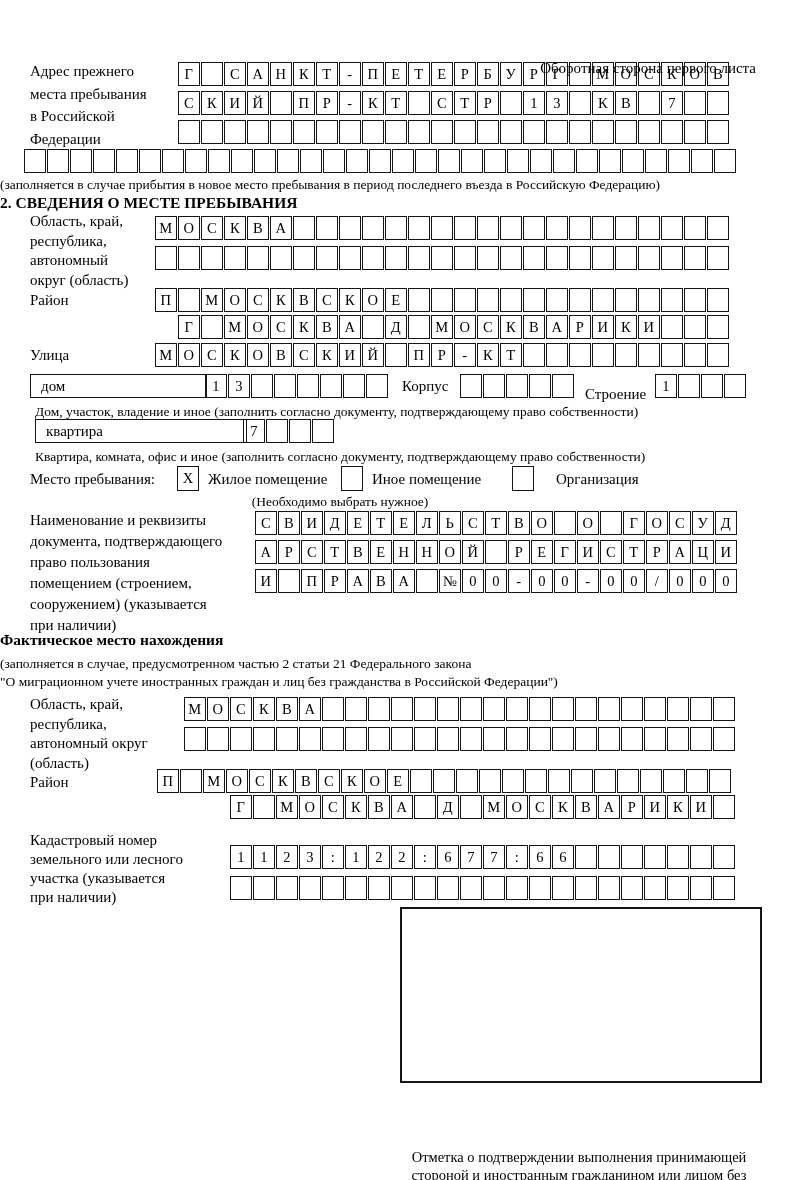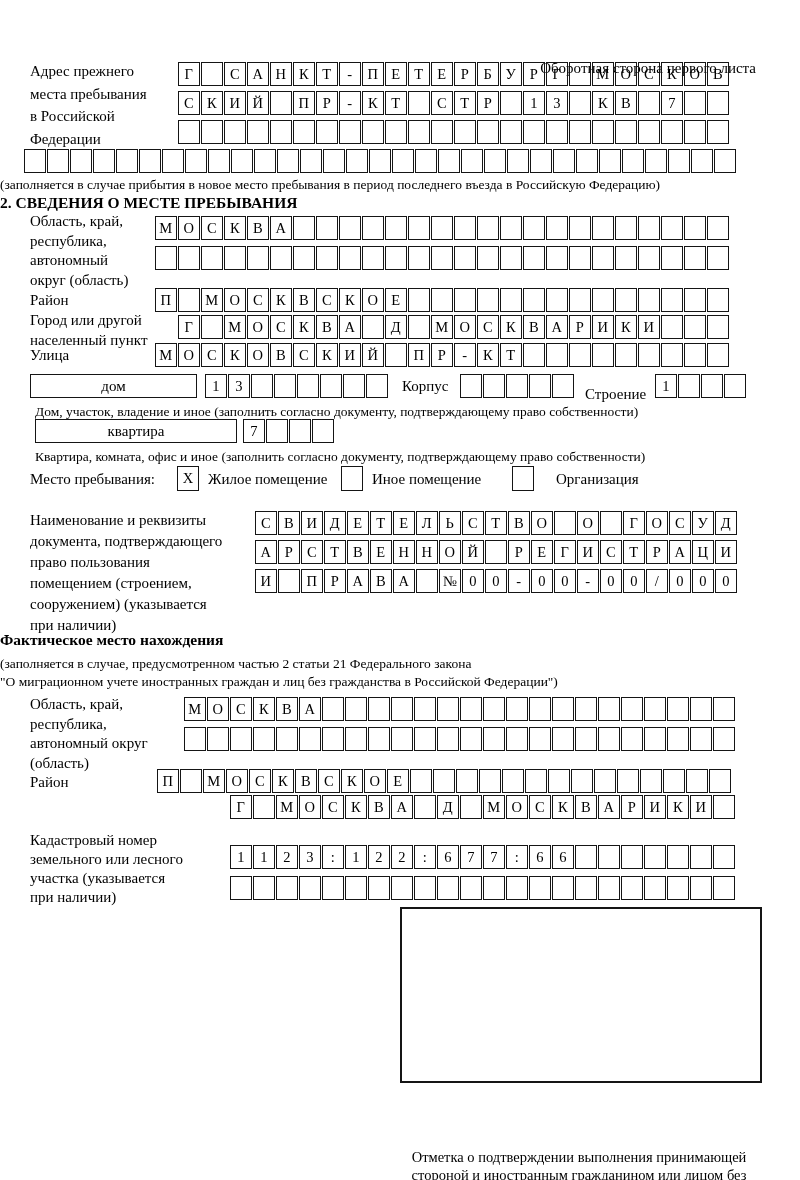--- a/index.html
+++ b/index.html
@@ -9,21 +9,21 @@
   }
   .lbl{position:absolute;font-size:15px;line-height:19.5px;white-space:pre-line;}
   .caption{position:absolute;font-size:13.5px;line-height:17px;white-space:pre-line;}
   .center{left:0;width:800px;}
   .h{position:absolute;font-weight:bold;font-size:15.5px;white-space:pre-line;}
   .cellrow{position:absolute;white-space:nowrap;}
   .cell{
     display:inline-block;width:19.5px;height:22px;border:1.5px solid #151515;
     margin-right:1.5px;text-align:center;font-size:14.5px;line-height:22px;vertical-align:top;
   }
-  .boxfield{position:absolute;height:22px;border:1.5px solid #151515;text-align:center;font-size:15px;line-height:22px;}
+  .boxfield{position:absolute;height:22px;border:1.5px solid #151515;font-size:15px;line-height:22px;padding-left:10px;}
   .checkbox{position:absolute;width:20px;height:23px;border:1.5px solid #151515;text-align:center;font-size:14.5px;line-height:23px;}
   .bigbox{position:absolute;border:2px solid #151515;background:#fff;}
   .top-note{position:absolute;top:24px;right:44px;font-size:15px;margin-top:36px;}
 </style>
 </head>
 <body>
 
 <div id="page">
 
   <div class="top-note">Оборотная сторона первого листа</div>
@@ -43,22 +43,20 @@
   <div class="lbl" style="left:30px;top:212px">Область, край,
 республика,
 автономный
 округ (область)</div>
   <div class="cellrow" style="left:155px;top:216px"><span class="cell">М</span><span class="cell">О</span><span class="cell">С</span><span class="cell">К</span><span class="cell">В</span><span class="cell">А</span><span class="cell"></span><span class="cell"></span><span class="cell"></span><span class="cell"></span><span class="cell"></span><span class="cell"></span><span class="cell"></span><span class="cell"></span><span class="cell"></span><span class="cell"></span><span class="cell"></span><span class="cell"></span><span class="cell"></span><span class="cell"></span><span class="cell"></span><span class="cell"></span><span class="cell"></span><span class="cell"></span><span class="cell"></span></div>
   <div class="cellrow" style="left:155px;top:246px"><span class="cell"></span><span class="cell"></span><span class="cell"></span><span class="cell"></span><span class="cell"></span><span class="cell"></span><span class="cell"></span><span class="cell"></span><span class="cell"></span><span class="cell"></span><span class="cell"></span><span class="cell"></span><span class="cell"></span><span class="cell"></span><span class="cell"></span><span class="cell"></span><span class="cell"></span><span class="cell"></span><span class="cell"></span><span class="cell"></span><span class="cell"></span><span class="cell"></span><span class="cell"></span><span class="cell"></span><span class="cell"></span></div>
 
   <div class="lbl" style="left:30px;top:291px">Район</div>
   <div class="cellrow" style="left:155px;top:288px"><span class="cell">П</span><span class="cell"></span><span class="cell">М</span><span class="cell">О</span><span class="cell">С</span><span class="cell">К</span><span class="cell">В</span><span class="cell">С</span><span class="cell">К</span><span class="cell">О</span><span class="cell">Е</span><span class="cell"></span><span class="cell"></span><span class="cell"></span><span class="cell"></span><span class="cell"></span><span class="cell"></span><span class="cell"></span><span class="cell"></span><span class="cell"></span><span class="cell"></span><span class="cell"></span><span class="cell"></span><span class="cell"></span><span class="cell"></span></div>
 
-  <div class="lbl" style="left:30px;top:311px">Город или другой
-населенный пункт</div>
   <div class="cellrow" style="left:178px;top:315px"><span class="cell">Г</span><span class="cell"></span><span class="cell">М</span><span class="cell">О</span><span class="cell">С</span><span class="cell">К</span><span class="cell">В</span><span class="cell">А</span><span class="cell"></span><span class="cell">Д</span><span class="cell"></span><span class="cell">М</span><span class="cell">О</span><span class="cell">С</span><span class="cell">К</span><span class="cell">В</span><span class="cell">А</span><span class="cell">Р</span><span class="cell">И</span><span class="cell">К</span><span class="cell">И</span><span class="cell"></span><span class="cell"></span><span class="cell"></span></div>
 
   <div class="lbl" style="left:30px;top:346px">Улица</div>
   <div class="cellrow" style="left:155px;top:343px"><span class="cell">М</span><span class="cell">О</span><span class="cell">С</span><span class="cell">К</span><span class="cell">О</span><span class="cell">В</span><span class="cell">С</span><span class="cell">К</span><span class="cell">И</span><span class="cell">Й</span><span class="cell"></span><span class="cell">П</span><span class="cell">Р</span><span class="cell">-</span><span class="cell">К</span><span class="cell">Т</span><span class="cell"></span><span class="cell"></span><span class="cell"></span><span class="cell"></span><span class="cell"></span><span class="cell"></span><span class="cell"></span><span class="cell"></span><span class="cell"></span></div>
 
   <div class="boxfield" style="left:30px;top:374px;width:165px">дом</div>
   <div class="cellrow" style="left:205px;top:374px"><span class="cell">1</span><span class="cell">3</span><span class="cell"></span><span class="cell"></span><span class="cell"></span><span class="cell"></span><span class="cell"></span><span class="cell"></span></div>
   <div class="lbl" style="left:402px;top:377px">Корпус</div>
   <div class="cellrow" style="left:460px;top:374px"><span class="cell"></span><span class="cell"></span><span class="cell"></span><span class="cell"></span><span class="cell"></span></div>
   <div class="lbl" style="left:585px;top:385px">Строение</div>
@@ -69,20 +67,21 @@
   <div class="cellrow" style="left:243px;top:419px"><span class="cell">7</span><span class="cell"></span><span class="cell"></span><span class="cell"></span></div>
   <div class="caption" style="left:35px;top:448px">Квартира, комната, офис и иное (заполнить согласно документу, подтверждающему право собственности)</div>
 
   <div class="lbl" style="left:30px;top:470px">Место пребывания:</div>
   <div class="checkbox" style="left:177px;top:466px">X</div>
   <div class="lbl" style="left:208px;top:470px">Жилое помещение</div>
   <div class="checkbox" style="left:341px;top:466px"></div>
   <div class="lbl" style="left:372px;top:470px">Иное помещение</div>
   <div class="checkbox" style="left:512px;top:466px"></div>
   <div class="lbl" style="left:556px;top:470px">Организация</div>
+  <div class="caption" style="left:150px;top:493px;width:380px;text-align:center">(Необходимо выбрать нужное)</div>
 
   <div class="lbl" style="left:30px;top:510px;line-height:21px">Наименование и реквизиты
 документа, подтверждающего
 право пользования
 помещением (строением,
 сооружением) (указывается
 при наличии)</div>
   <div class="cellrow" style="left:255px;top:511px"><span class="cell">С</span><span class="cell">В</span><span class="cell">И</span><span class="cell">Д</span><span class="cell">Е</span><span class="cell">Т</span><span class="cell">Е</span><span class="cell">Л</span><span class="cell">Ь</span><span class="cell">С</span><span class="cell">Т</span><span class="cell">В</span><span class="cell">О</span><span class="cell"></span><span class="cell">О</span><span class="cell"></span><span class="cell">Г</span><span class="cell">О</span><span class="cell">С</span><span class="cell">У</span><span class="cell">Д</span></div>
   <div class="cellrow" style="left:255px;top:540px"><span class="cell">А</span><span class="cell">Р</span><span class="cell">С</span><span class="cell">Т</span><span class="cell">В</span><span class="cell">Е</span><span class="cell">Н</span><span class="cell">Н</span><span class="cell">О</span><span class="cell">Й</span><span class="cell"></span><span class="cell">Р</span><span class="cell">Е</span><span class="cell">Г</span><span class="cell">И</span><span class="cell">С</span><span class="cell">Т</span><span class="cell">Р</span><span class="cell">А</span><span class="cell">Ц</span><span class="cell">И</span></div>
   <div class="cellrow" style="left:255px;top:569px"><span class="cell">И</span><span class="cell"></span><span class="cell">П</span><span class="cell">Р</span><span class="cell">А</span><span class="cell">В</span><span class="cell">А</span><span class="cell"></span><span class="cell">№</span><span class="cell">0</span><span class="cell">0</span><span class="cell">-</span><span class="cell">0</span><span class="cell">0</span><span class="cell">-</span><span class="cell">0</span><span class="cell">0</span><span class="cell">/</span><span class="cell">0</span><span class="cell">0</span><span class="cell">0</span></div>

